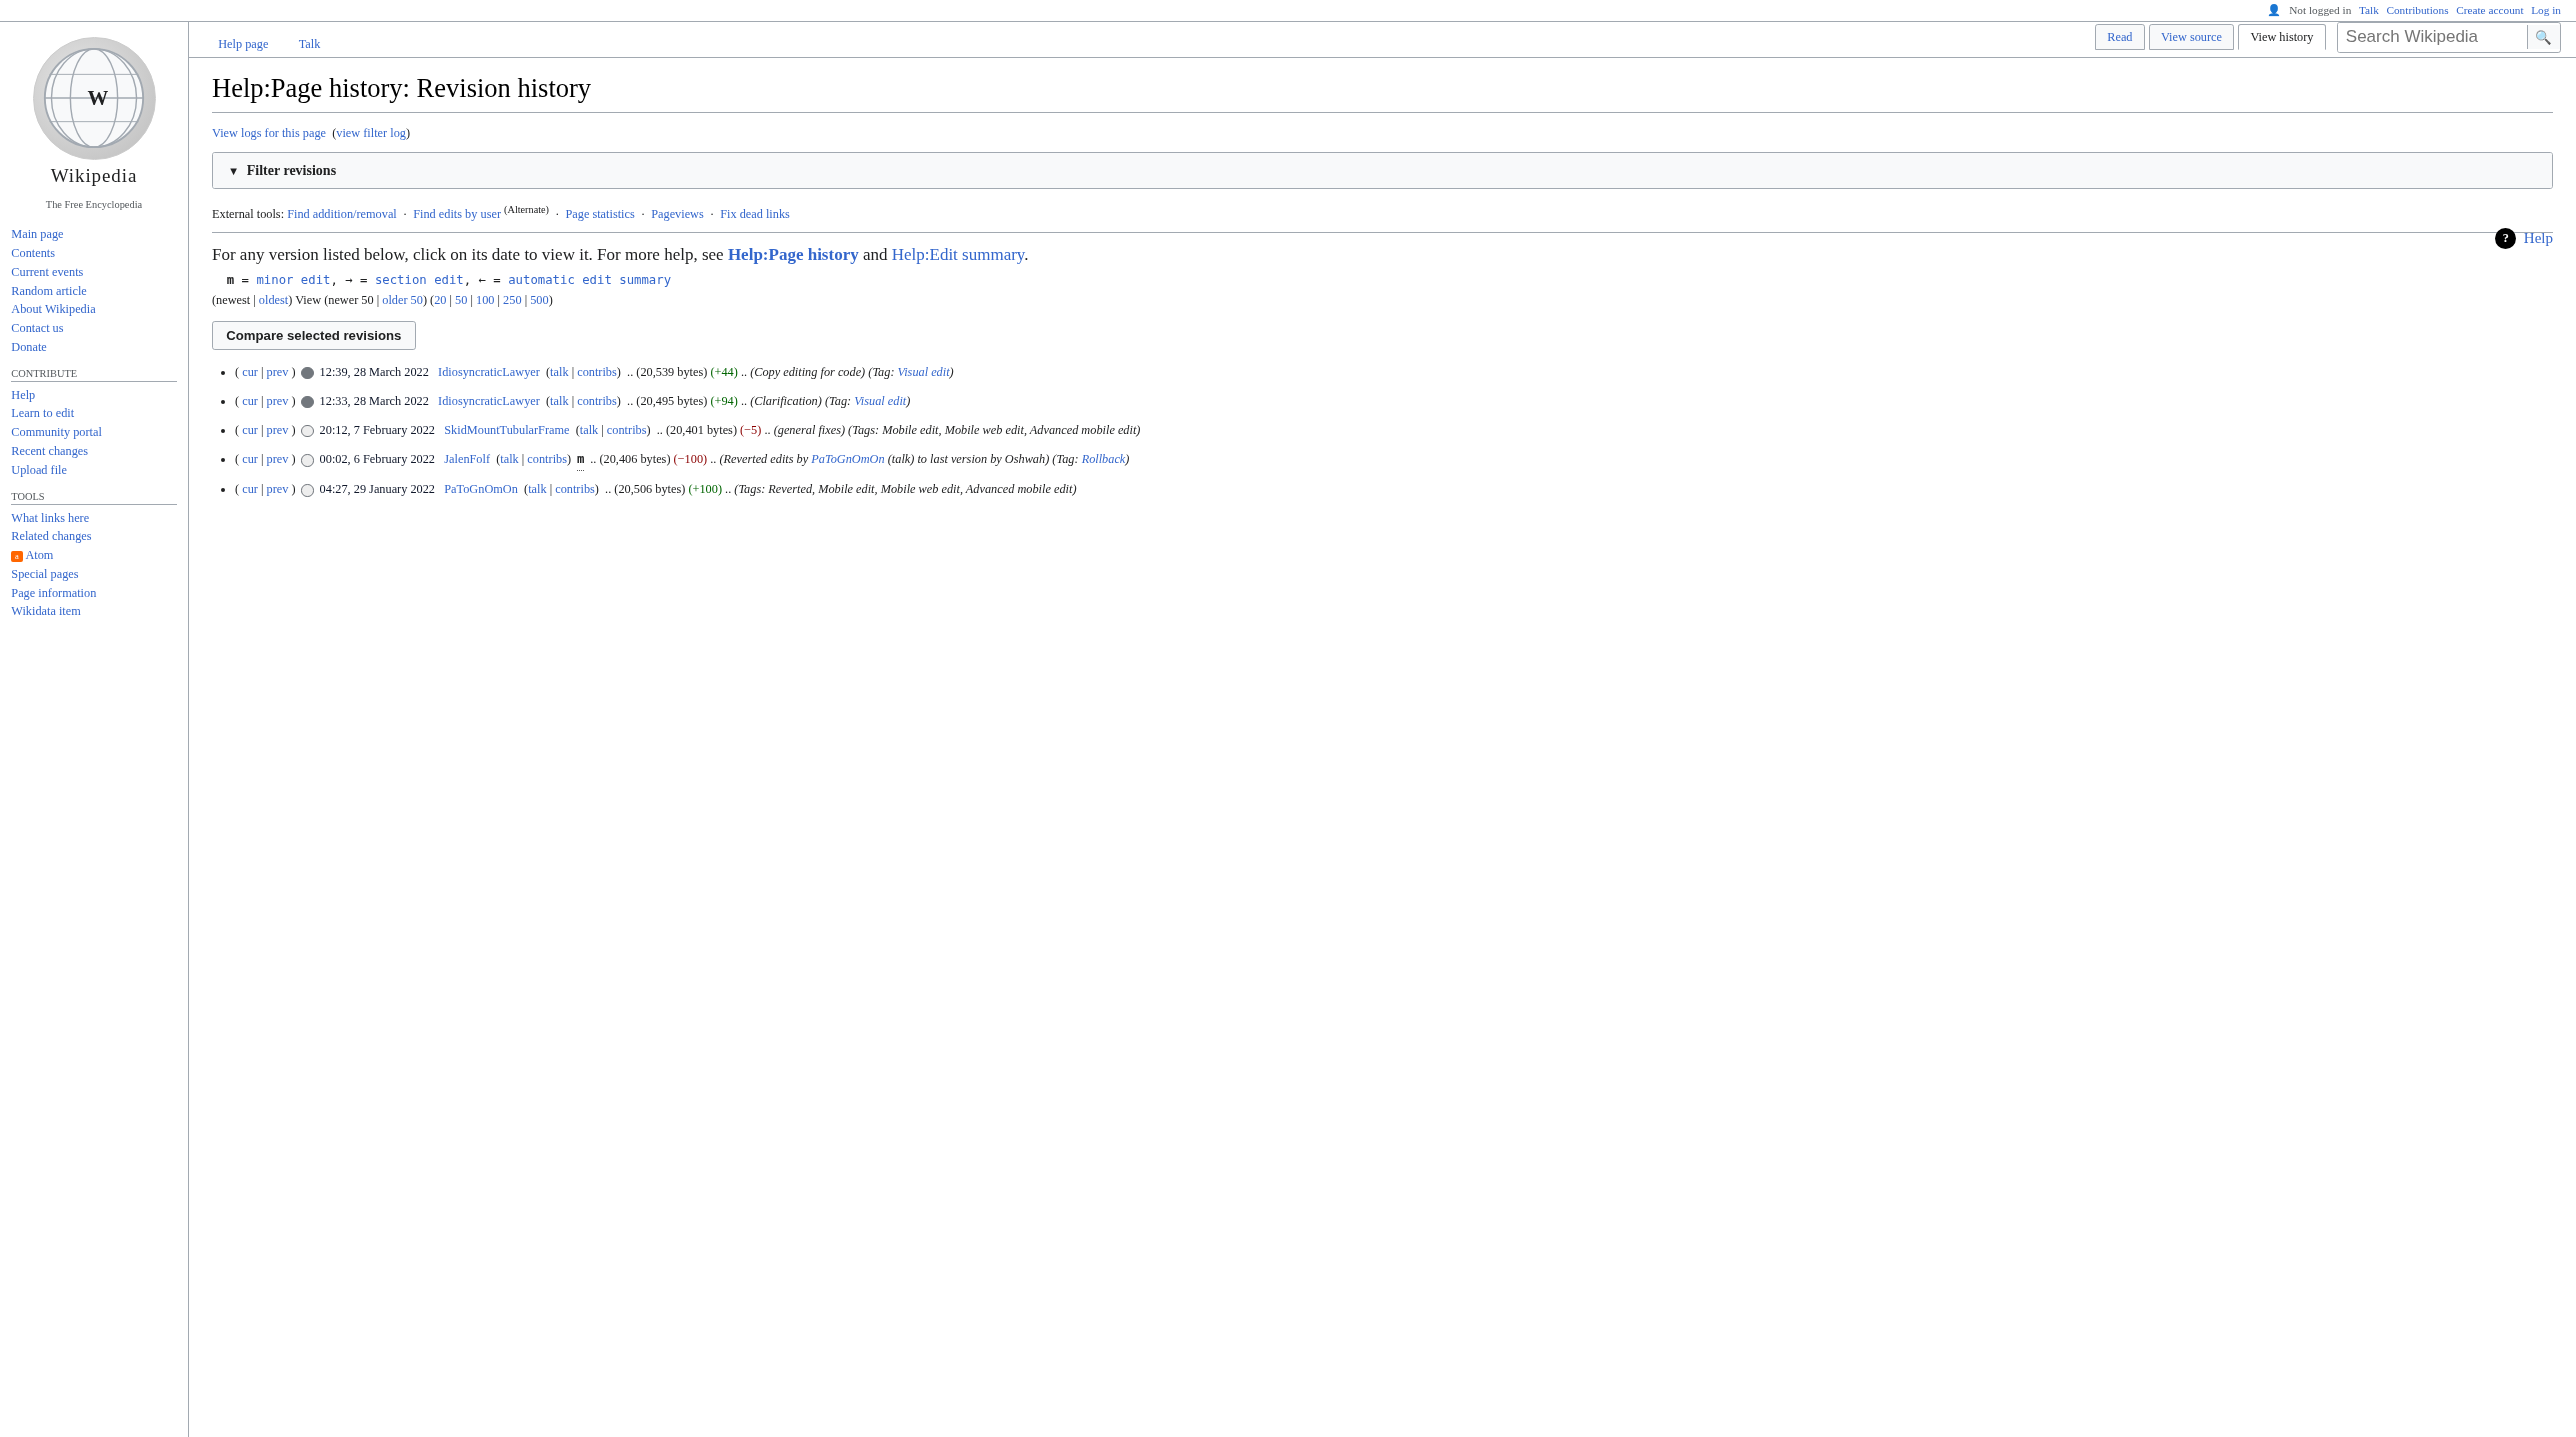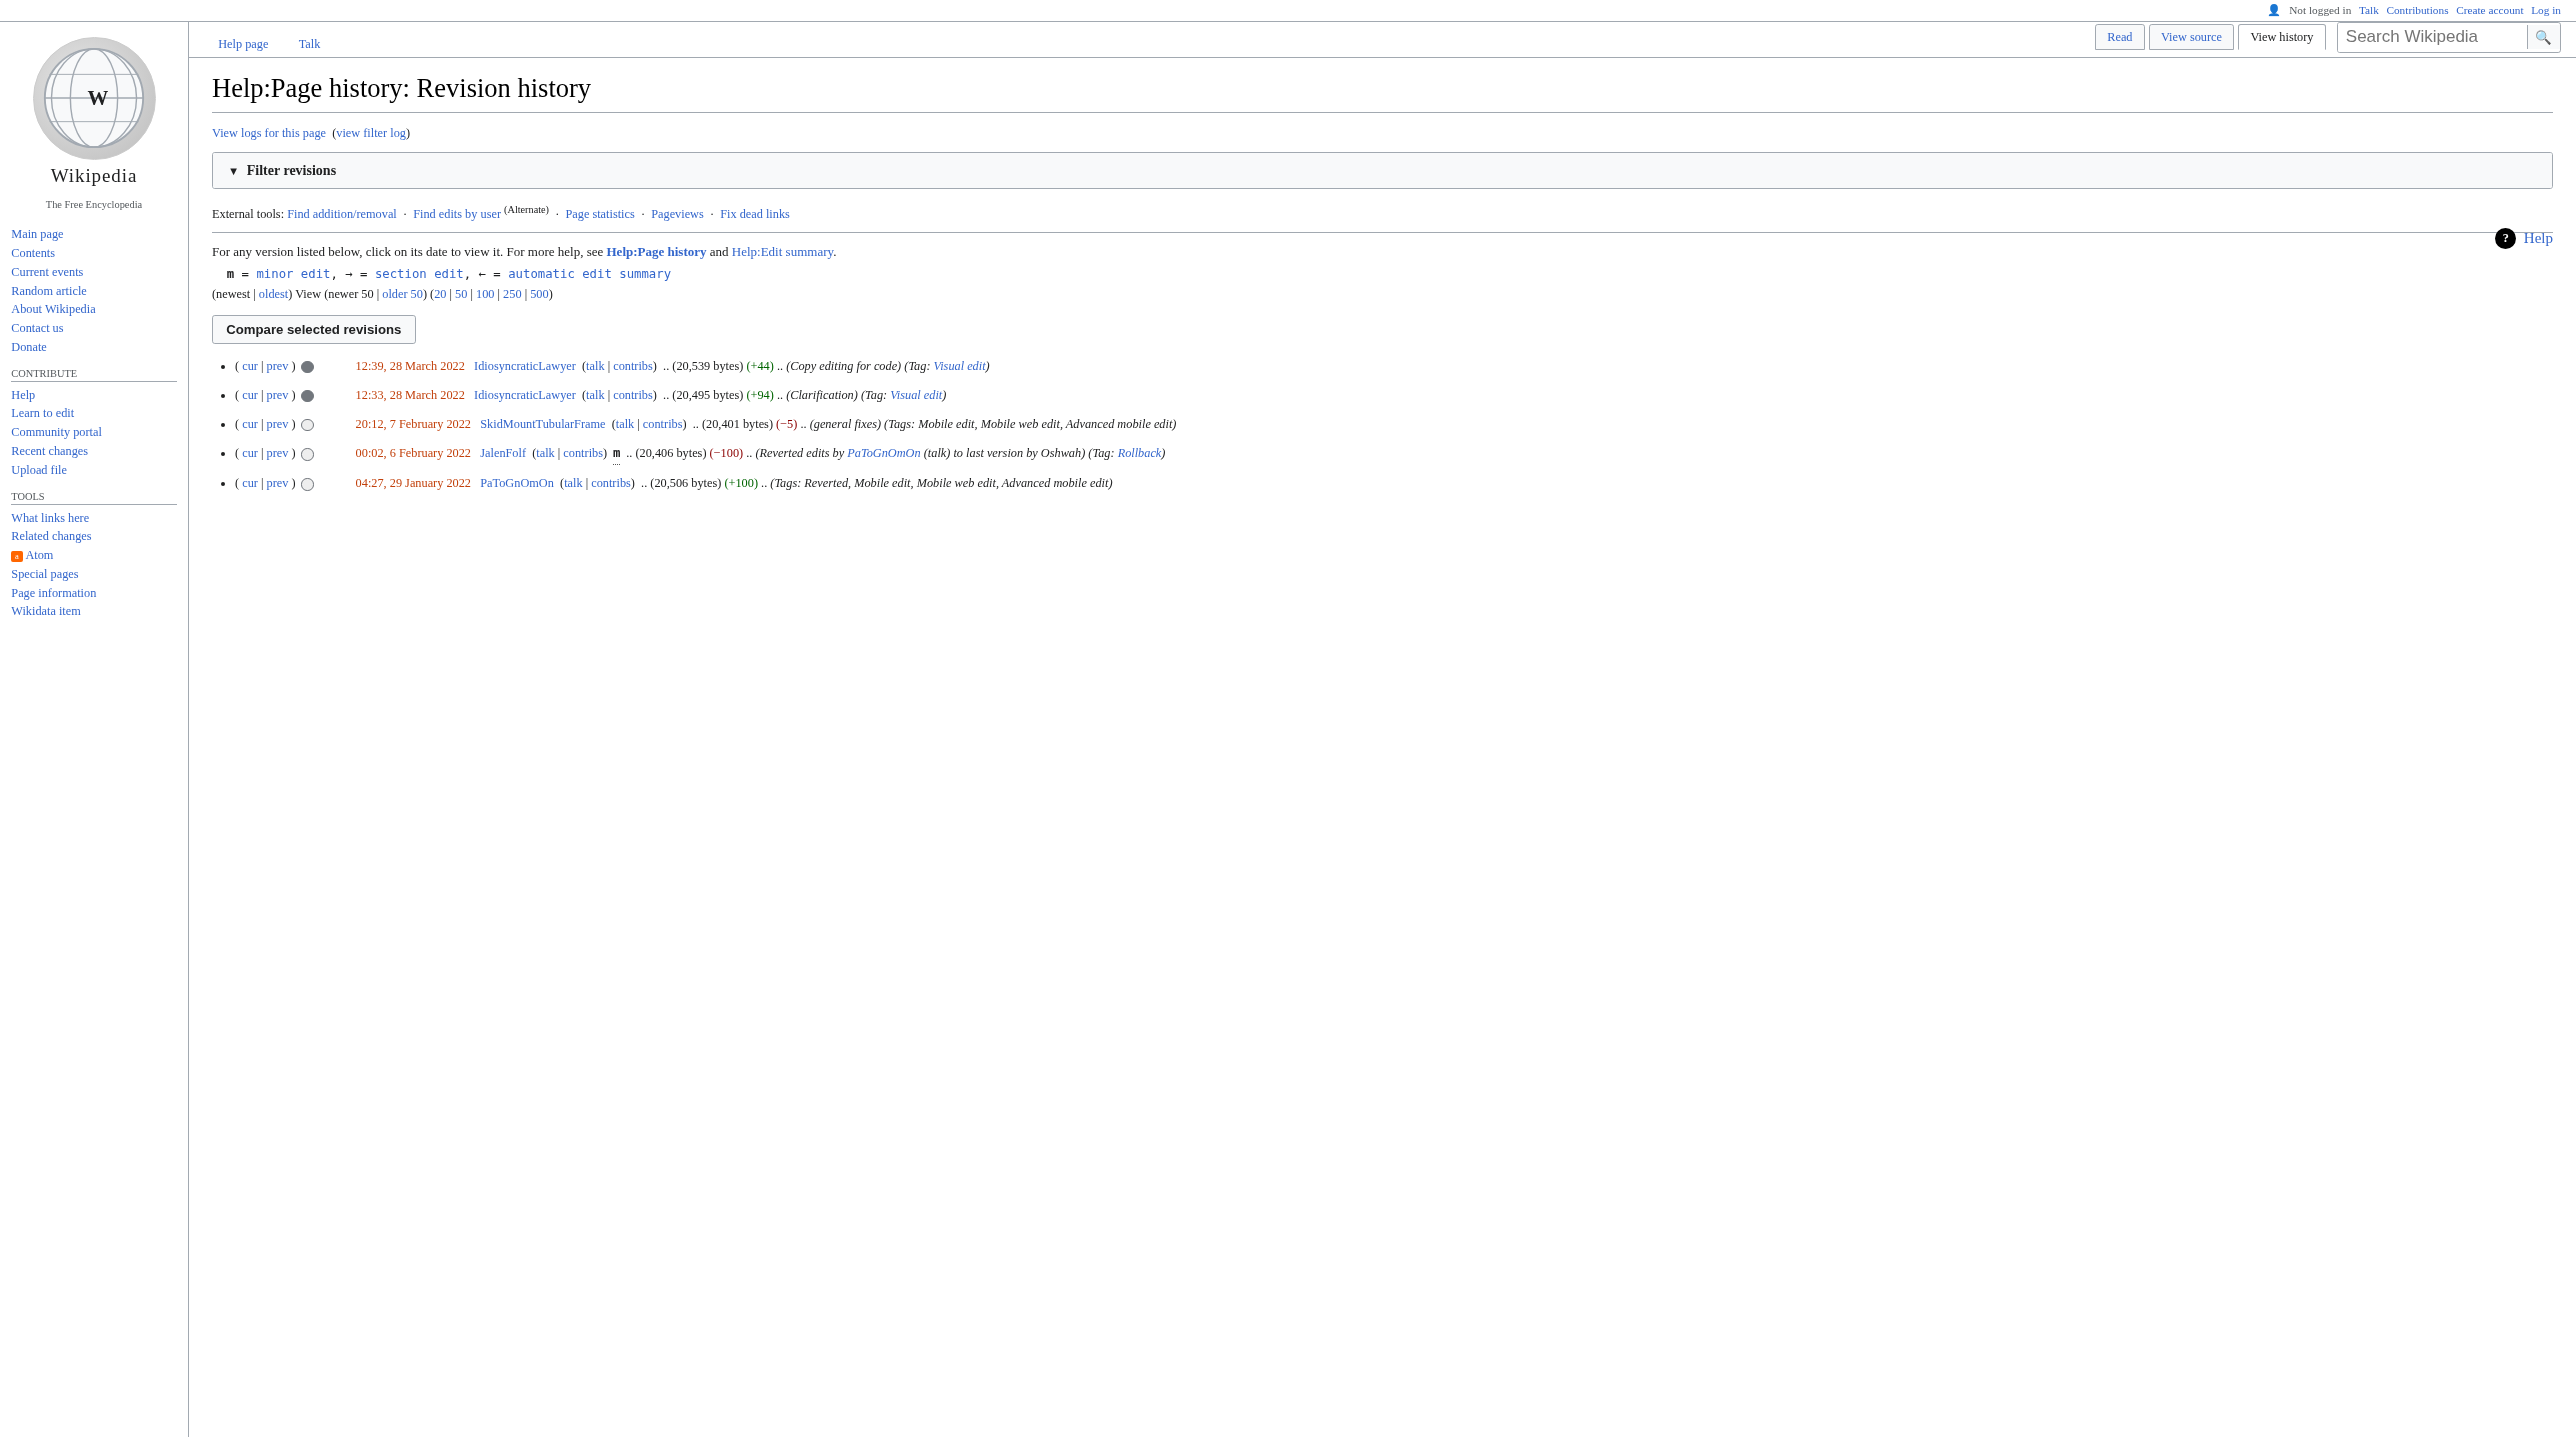--- a/index.html
+++ b/index.html
@@ -199,21 +199,21 @@
     
     .external-tools {
       font-size: 12.3px;
       margin-bottom: 9.5px;
       border-bottom: 0.9px solid #a2a9b1;
       padding-bottom: 9.5px;
     }
 
     
     .help-text {
-      font-size: 13px;
+      font-size: 17px;
       margin-bottom: 5.7px;
       line-height: 1.5;
     }
 
     
     .legend {
       font-size: 12.3px;
       margin-bottom: 5.7px;
       font-family: monospace;
     }
@@ -253,21 +253,21 @@
       border-radius: 50%;
       border: 0.9px solid #72777d;
       background: #eee;
       vertical-align: middle;
       margin: 0 2.8px;
       cursor: pointer;
     }
     .radio-filled {
       background: #72777d !important;
     }
-    .revision-item .timestamp { color: #c2410c; margin-left: 36px; }
+    .revision-item .timestamp { color: #0f172a; }
     .revision-item .username { color: #3366cc; }
     .revision-item .bytes { color: #202122; }
     .diff-pos { color: #006400; }
     .diff-neg { color: #8b0000; }
     .revision-item .summary { color: #202122; font-style: italic; }
     .revision-item .tag { color: #3366cc; font-style: italic; }
     .minor-m {
       display: inline-block;
       font-weight: bold;
       border-bottom: 0.9px dotted #555;

